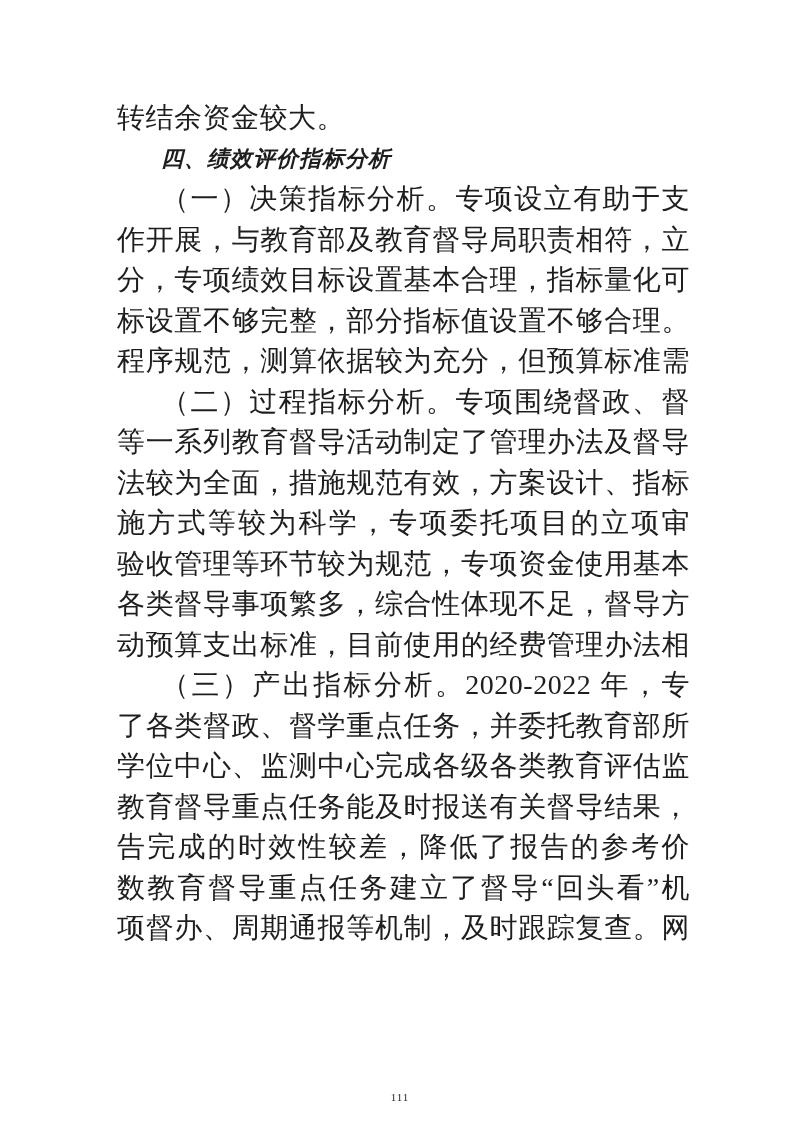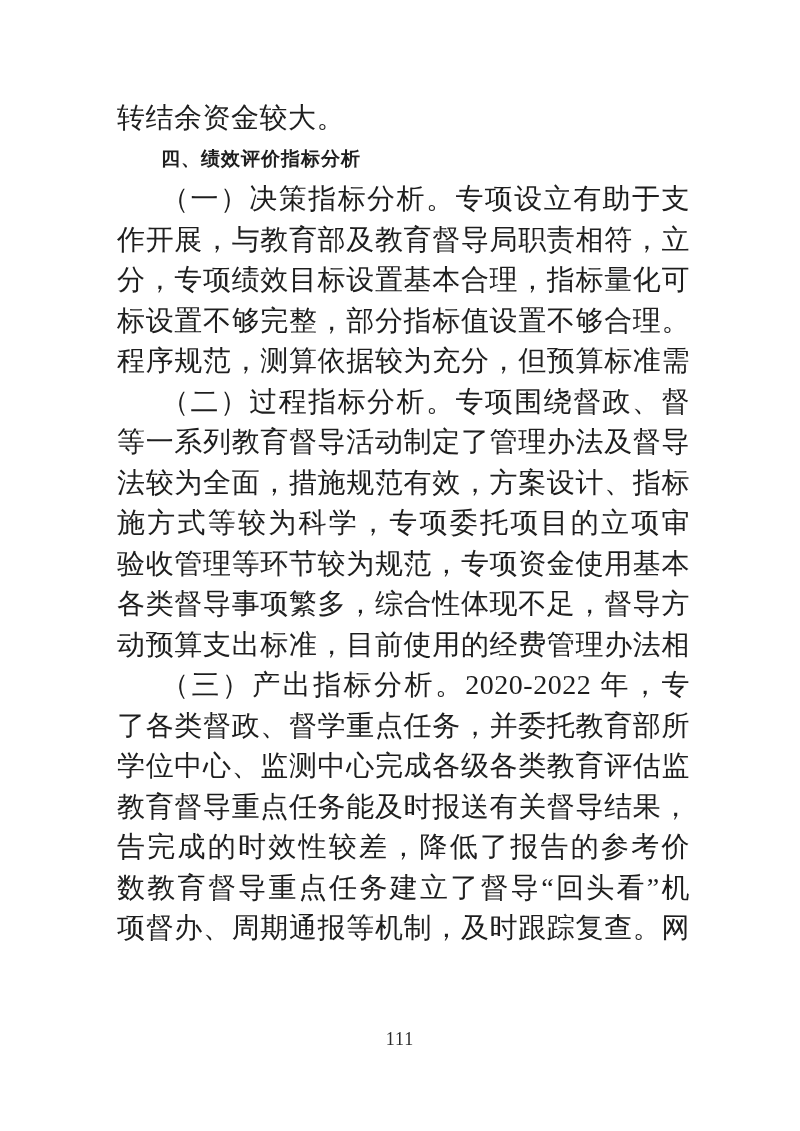--- a/index.html
+++ b/index.html
@@ -34,33 +34,34 @@
   .line.end {
     text-align: justify;
     text-align-last: left;
   }
   .line.indent {
     padding-left: 44px;
   }
   .line.heading {
     font-family: "Liberation Sans", sans-serif;
     font-weight: 700;
-    font-size: 19px;
+    font-size: 22px;
     padding-left: 44px;
     text-align: left;
     text-align-last: left;
     letter-spacing: 1px;
+    font-style: italic;
   }
   .page-number {
     position: absolute;
     left: 0;
     right: 0;
-    top: 1029px;
+    top: 1091px;
     text-align: center;
-    font-size: 18px;
+    font-size: 11px;
     letter-spacing: 1px;
     color: #2a2a2a;
     font-family: "Liberation Serif", serif;
   }
 </style>
 </head>
 <body>
 
 <div class="page">
   <div class="content">

